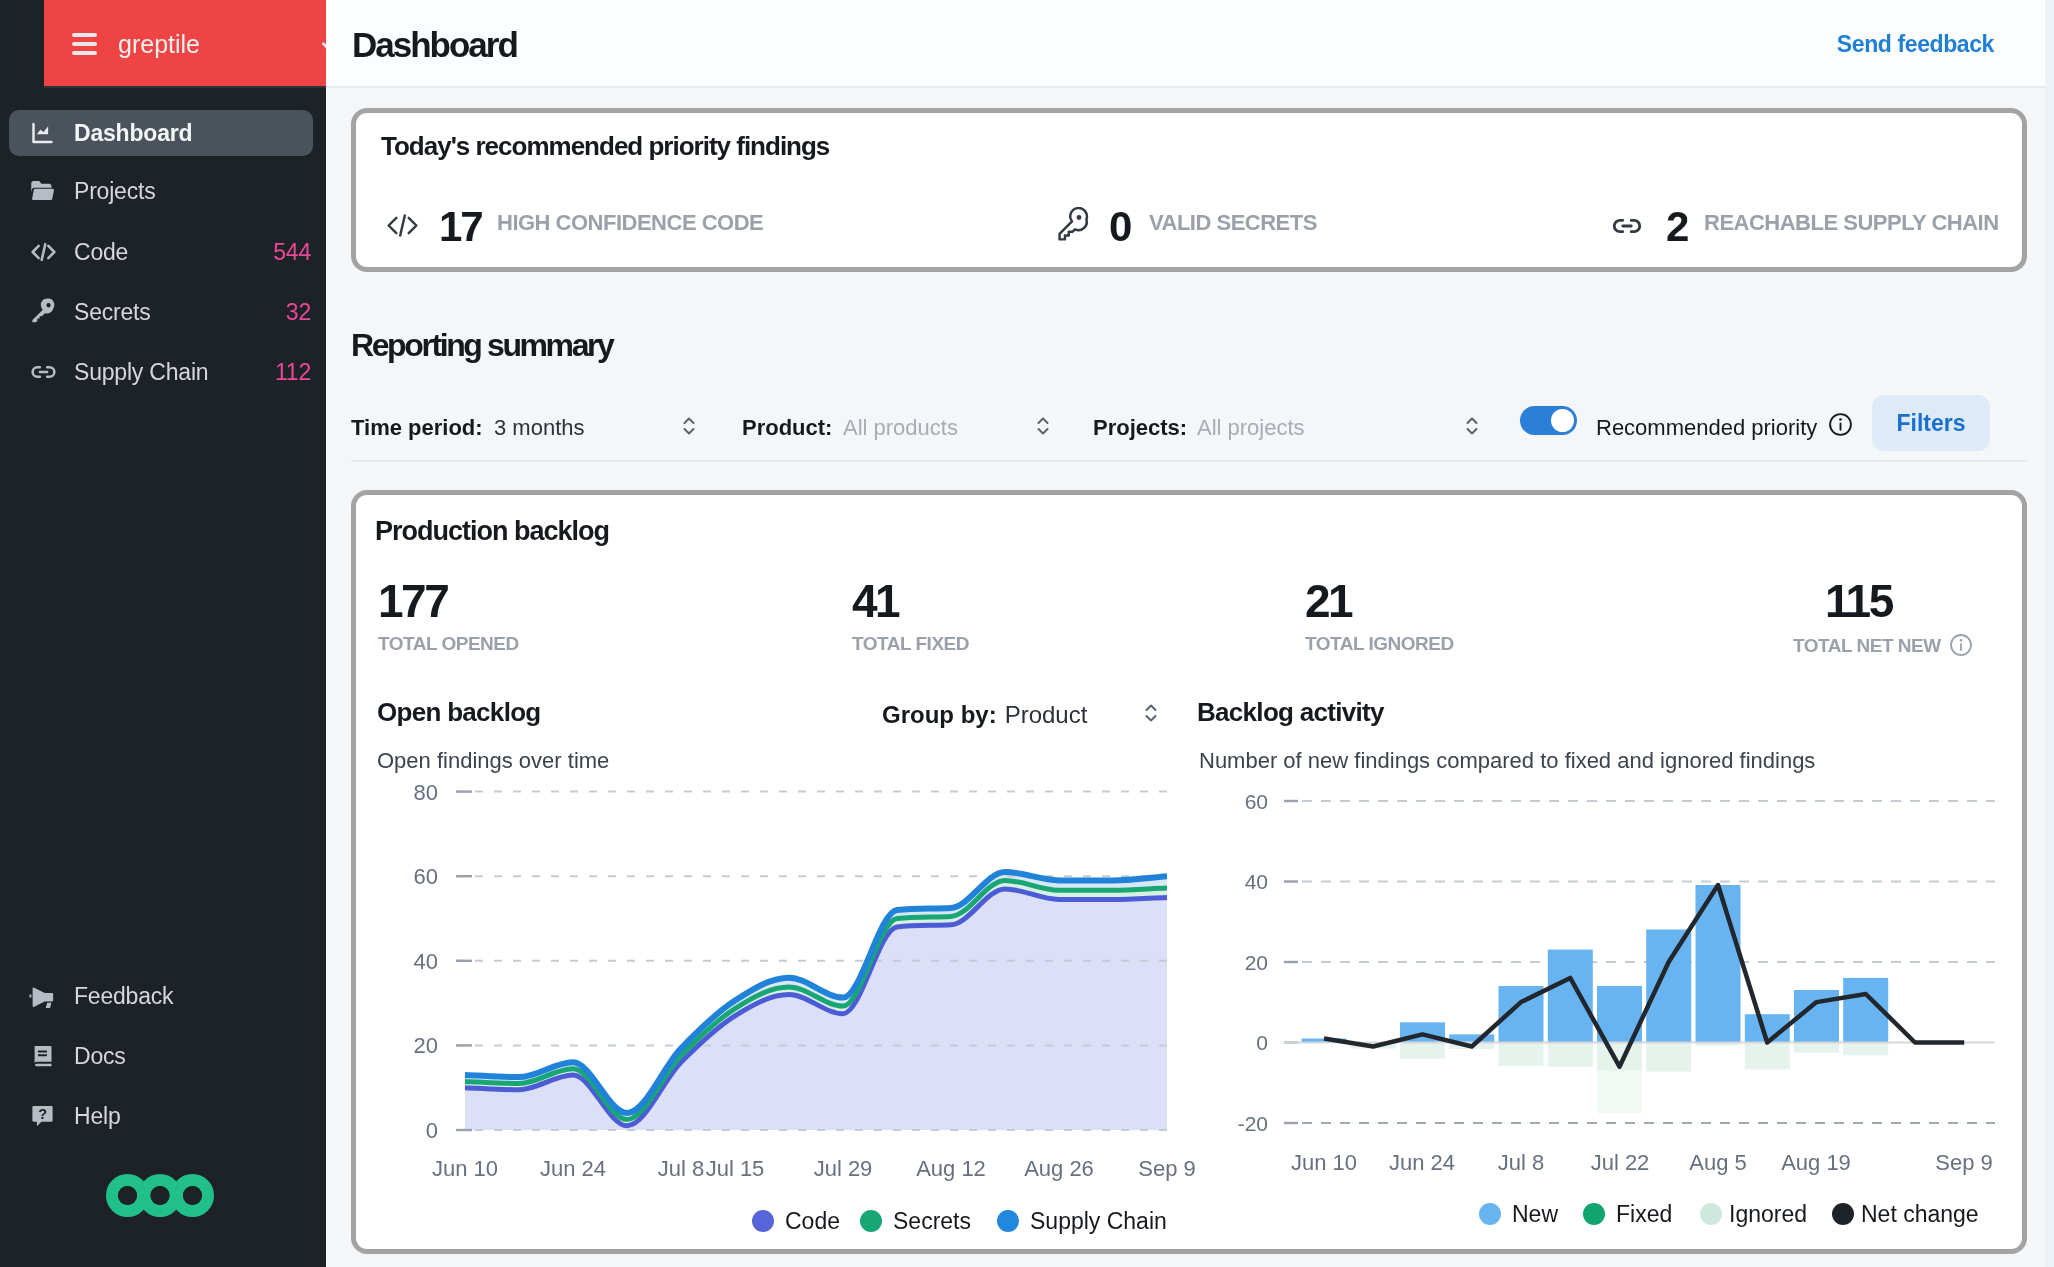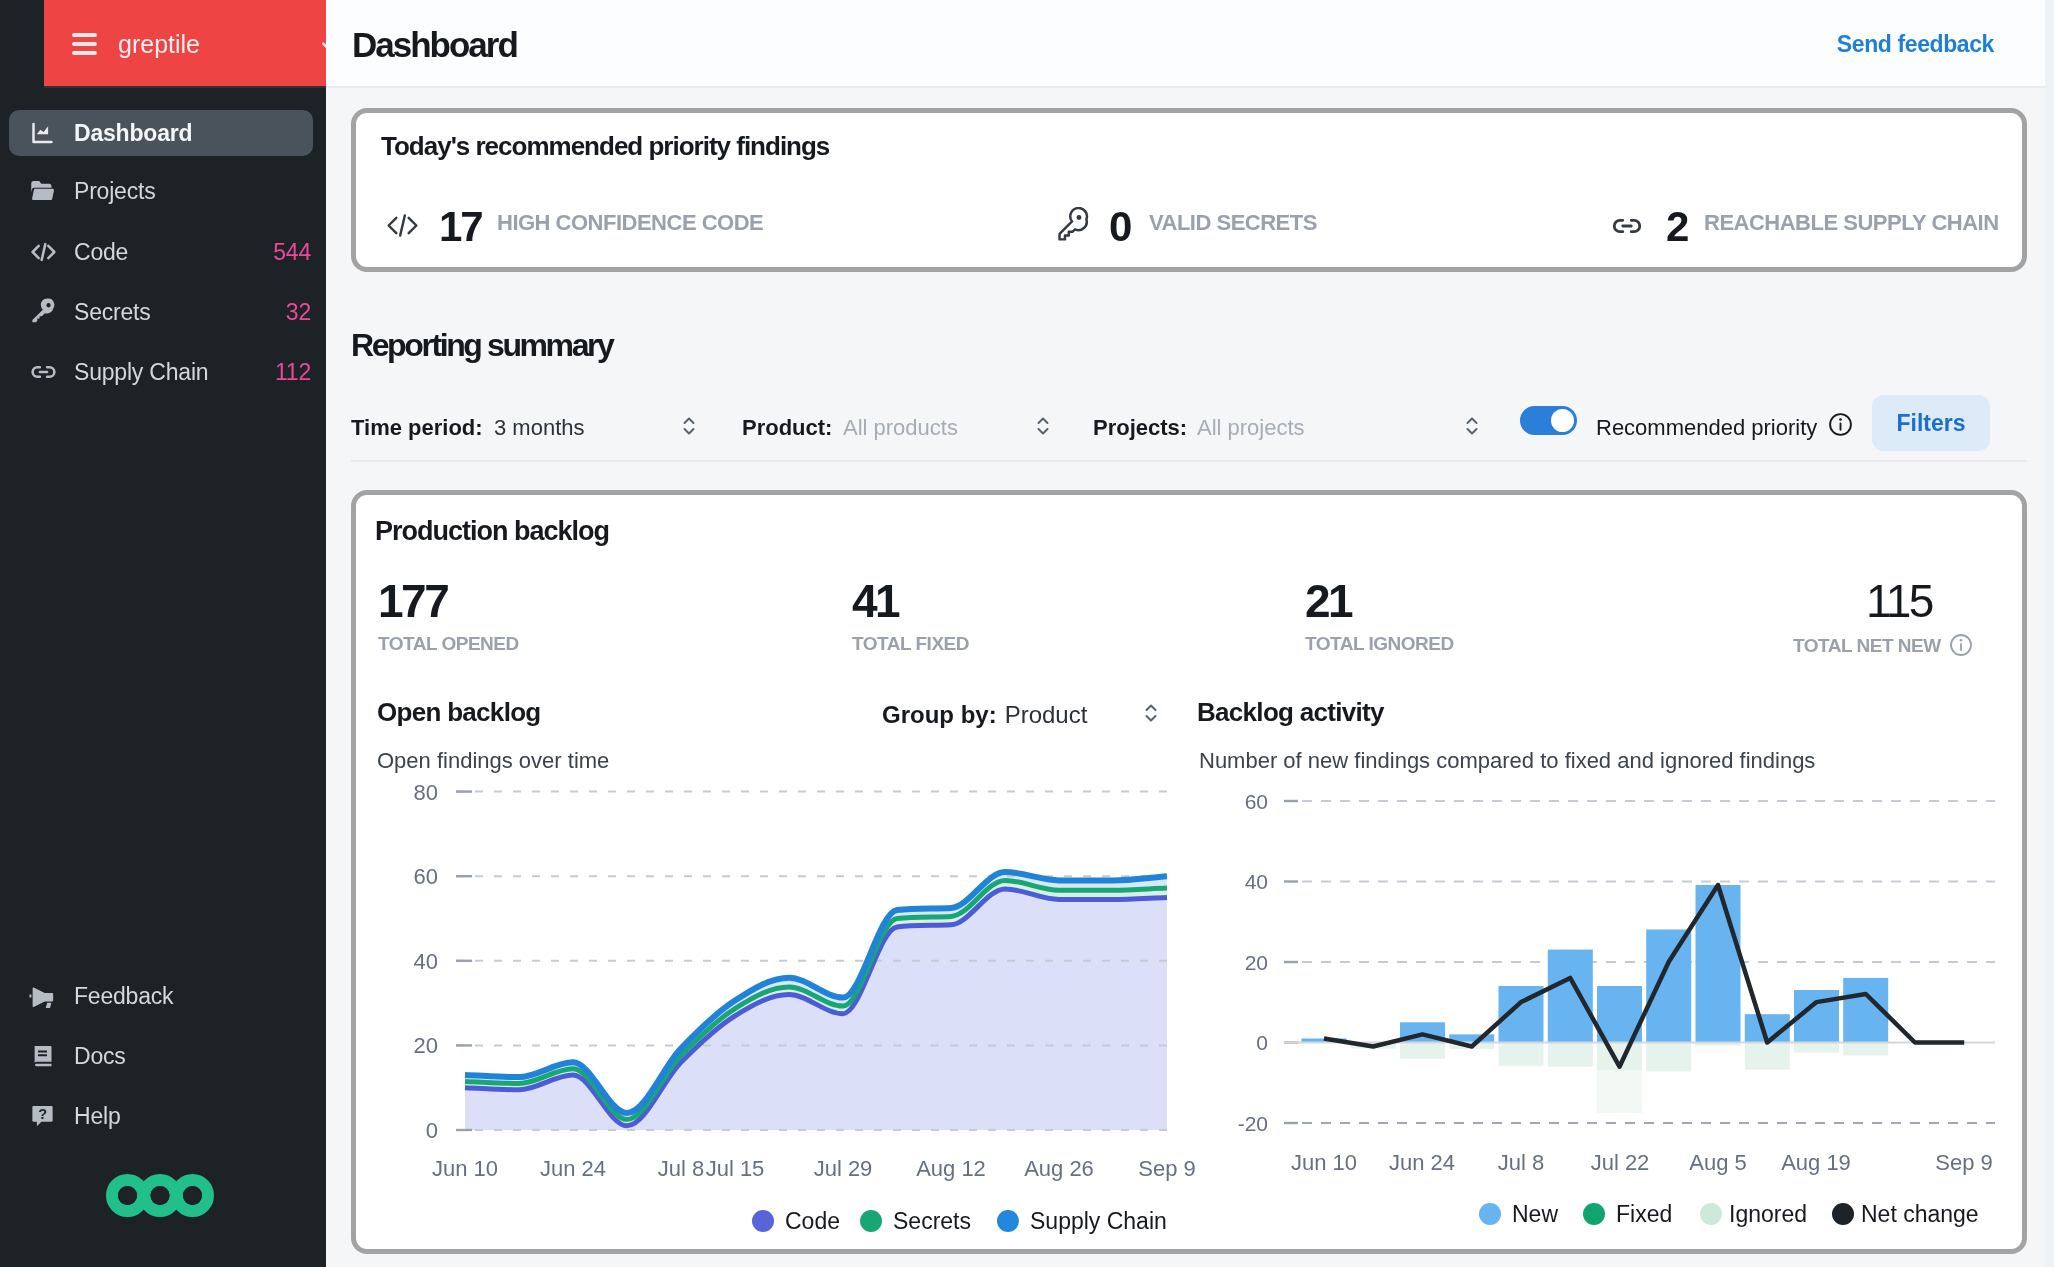--- a/index.html
+++ b/index.html
@@ -190,21 +190,21 @@
 
 <div class="card" style="left:351px; top:490px; width:1676px; height:764px;">
   <div class="abs" style="left:19px; top:21px; font-size:27px; font-weight:bold; color:#16191e; letter-spacing:-1px;">Production backlog</div>
 
   <div class="abs" style="left:22px; top:84px; font-size:46px; font-weight:bold; color:#16191e; letter-spacing:-2.5px; line-height:44px;">177</div>
   <div class="abs capslabel" style="left:22px; top:138px; font-size:19px;">TOTAL OPENED</div>
   <div class="abs" style="left:496px; top:84px; font-size:46px; font-weight:bold; color:#16191e; letter-spacing:-2.5px; line-height:44px;">41</div>
   <div class="abs capslabel" style="left:496px; top:138px; font-size:19px;">TOTAL FIXED</div>
   <div class="abs" style="left:949px; top:84px; font-size:46px; font-weight:bold; color:#16191e; letter-spacing:-2.5px; line-height:44px;">21</div>
   <div class="abs capslabel" style="left:949px; top:138px; font-size:19px;">TOTAL IGNORED</div>
-  <div class="abs" style="left:1510px; top:84px; font-size:46px; font-weight:normal; color:#16191e; letter-spacing:-2.5px; line-height:44px;">115</div>
+  <div class="abs" style="left:1469px; top:84px; font-size:46px; font-weight:bold; color:#16191e; letter-spacing:-2.5px; line-height:44px;">115</div>
   <div class="abs capslabel" style="left:1437px; top:138px; font-size:19px;">TOTAL NET NEW
     <svg style="vertical-align:-5px; margin-left:4px;" width="24" height="24" viewBox="0 0 24 24" fill="none" stroke="#9aa1ab" stroke-width="1.8">
         <circle cx="12" cy="12" r="10"></circle>
         <path d="M12 11v6" stroke-linecap="round"></path>
         <circle cx="12" cy="7.2" r="1.3" fill="#9aa1ab" stroke="none"></circle>
       </svg>
   </div>
 
   <div class="abs" style="left:21px; top:202px; font-size:26px; font-weight:bold; color:#16191e; letter-spacing:-0.7px;">Open backlog</div>
   <div class="abs" style="left:526px; top:206px; font-size:24px;"><span style="font-weight:bold; color:#16191e;">Group by:</span><span style="color:#2c323a; margin-left:8px;">Product</span></div>

